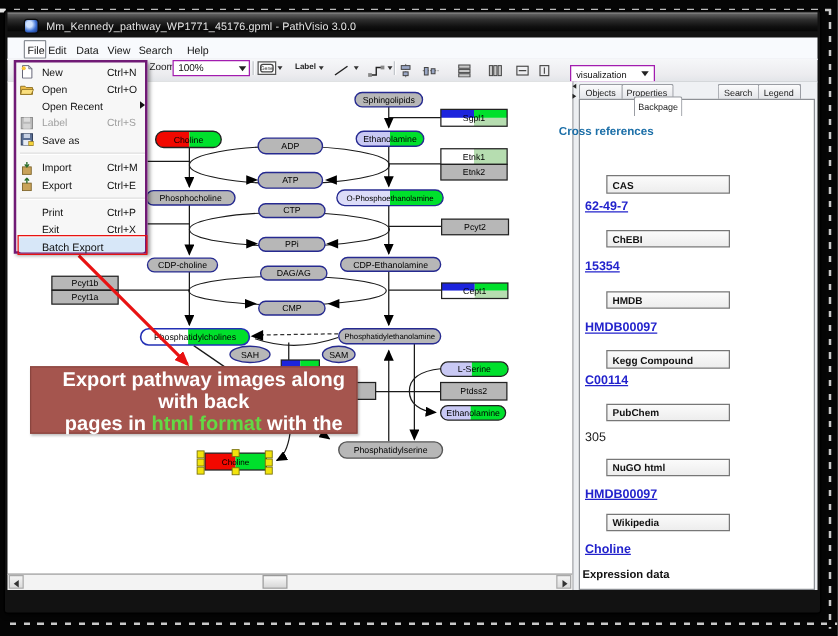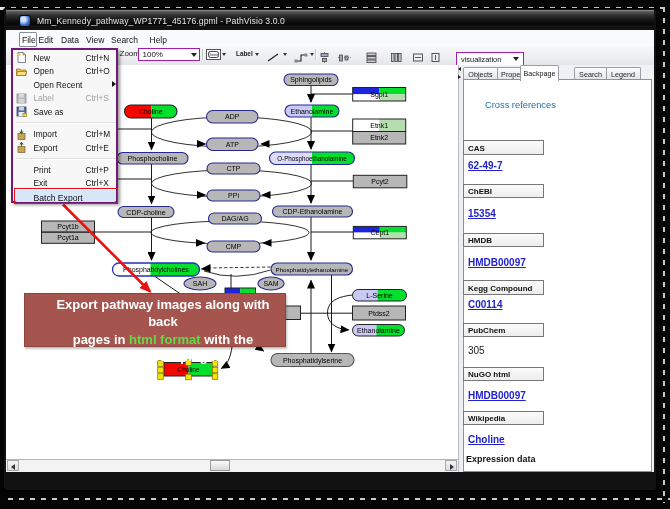--- a/index.html
+++ b/index.html
@@ -39,22 +39,22 @@
   #canvas{left:6px;top:64.5px;width:451.5px;height:394px;background:#fff;}
   
   #splitter{left:457.5px;top:64.5px;width:4.5px;height:407.5px;background:#eceef1;border-left:1px solid #b9bcc0;}
   #panelbg{left:462px;top:64.5px;width:192px;height:407.5px;background:#eff1f4;}
   .tab{position:absolute;top:66.5px;height:12.5px;background:linear-gradient(180deg,#fbfbfc,#e2e4e8);
        border:1px solid #9a9da3;border-bottom:none;border-radius:2px 2px 0 0;
        font-size:7.2px;color:#222;text-align:center;line-height:13px;}
   .tab.active{top:64.5px;height:15px;background:#fff;line-height:15px;z-index:3;}
   #panel-content{left:463px;top:79px;width:188.5px;height:392.5px;background:#fff;border:1px solid #8d9095;
                  box-sizing:border-box;z-index:2;}
-  #bp-heading{z-index:4;left:485px;top:100px;font-size:9.3px;font-weight:normal;color:#1c6fa8;}
-  .bp-box{position:absolute;z-index:4;left:463px;width:81px;height:14.5px;background:linear-gradient(180deg,#fbfbfb,#ededed);
+  #bp-heading{z-index:4;left:447px;top:100px;font-size:9.3px;font-weight:bold;color:#1c6fa8;}
+  .bp-box{position:absolute;z-index:4;left:485px;width:99px;height:14.5px;background:linear-gradient(180deg,#fbfbfb,#ededed);
           border:1px solid #777;box-sizing:border-box;text-decoration:underline;}
   .bp-box span{position:absolute;left:4px;top:2.5px;font-size:8px;font-weight:bold;color:#111;white-space:nowrap;}
   .bp-val{position:absolute;z-index:4;left:468px;font-size:10px;font-weight:bold;color:#2222cc;text-decoration:underline;}
   .bp-val.plain{color:#222;font-weight:normal;text-decoration:none;text-align:center;}
   #bp-footer{z-index:4;left:466px;top:454px;font-size:9px;font-weight:bold;color:#111;}
   
   #hscroll{left:6px;top:458.5px;width:451.5px;height:12.5px;background:#f3f3f3;border-top:1px solid #b5b5b5;}
   .sb-btn{position:absolute;top:459.5px;width:12px;height:11px;background:linear-gradient(180deg,#f4f4f4,#dcdcdc);
           border:1px solid #a9a9a9;box-sizing:border-box;}
   .sb-tri{position:absolute;top:3px;width:0;height:0;border-top:3px solid transparent;border-bottom:3px solid transparent;}
@@ -70,21 +70,21 @@
   .fm-short{position:absolute;left:73px;top:2px;font-size:8.3px;color:#111;white-space:nowrap;}
   .fm-item.disabled .fm-label,.fm-item.disabled .fm-short{color:#a0a0a0;}
   .fm-icon{position:absolute;left:3px;top:1.5px;width:11px;height:11px;}
   .fm-sep{position:absolute;left:3px;width:100px;height:1px;background:#e0e0e0;box-shadow:0 1px 0 #fff;}
   #fm-subarrow{position:absolute;left:99px;top:3.5px;width:0;height:0;
                border-top:3.2px solid transparent;border-bottom:3.2px solid transparent;border-left:4px solid #111;}
   #batch-hover{left:2.5px;top:140.5px;width:101px;height:12px;background:#d7e7f8;border-radius:2px;z-index:3;}
   #batch-redbox{left:1px;top:138px;width:104px;height:16.5px;border:1.8px solid #e81212;box-sizing:border-box;z-index:4;}
   
   #annotation{left:24px;top:292.5px;width:262px;height:54px;background:#a5554e;border:1px solid #8a453f;
-              box-sizing:border-box;z-index:15;text-align:center;color:#fff;font-weight:bold;font-size:13px;
+              box-sizing:border-box;z-index:15;text-align:center;color:#fff;font-weight:bold;font-size:16px;
               line-height:17.6px;padding-top:2px;box-shadow:1px 2px 2px rgba(0,0,0,.25);padding-left:16px;}
   #annotation .hl{color:#63d944;}
   .splitter-tri{position:absolute;width:0;height:0;}
 </style>
 </head>
 <body>
 
 <div id="page">
 
   <div class="abs ants-h" style="left:0;top:6.5px;width:670px;"></div>
@@ -397,31 +397,30 @@
       <text x="188.5" y="371.3" font-size="6.5">Choline</text>
     </g>
 
     <line x1="63" y1="204" x2="150" y2="291" stroke="#e81212" stroke-width="2.6" marker-end="url(#arr-red)"></line>
   </svg>
   </div>
 
   <div class="abs" id="annotation">
     <div>Export pathway images along with back</div>
     <div><span>pages in&nbsp;</span><span class="hl">html format</span><span>&nbsp;with the</span></div>
-    <div>HtmlExport plugin</div>
   </div>
 
   <div class="abs" id="splitter"></div>
   <div class="splitter-tri" style="left:458px;top:66.5px;border-top:2.6px solid transparent;border-bottom:2.6px solid transparent;border-right:3.4px solid #222;"></div>
   <div class="splitter-tri" style="left:458px;top:74.5px;border-top:2.6px solid transparent;border-bottom:2.6px solid transparent;border-left:3.4px solid #222;"></div>
 
   <div class="abs" id="panelbg"></div>
   <div class="tab" style="left:462.5px;width:34px;"><span>Objects</span></div>
   <div class="tab" style="left:496.5px;width:40px;"><span>Properties</span></div>
-  <div class="tab active" style="left:520px;width:37px;"><span>Backpage</span></div>
+  <div class="tab active" style="left:507px;width:37px;margin-top:12px;"><span>Backpage</span></div>
   <div class="tab" style="left:573.5px;width:32px;"><span>Search</span></div>
   <div class="tab" style="left:605.5px;width:33px;"><span>Legend</span></div>
   <div class="abs" id="panel-content"></div>
   <div class="abs" id="bp-heading">Cross references</div>
 
   <div class="bp-box" style="top:140px;">
       <span>CAS</span>
     </div>
   <div class="bp-val" style="top:159.5px;">62-49-7</div>
   <div class="bp-box" style="top:183.5px;">

